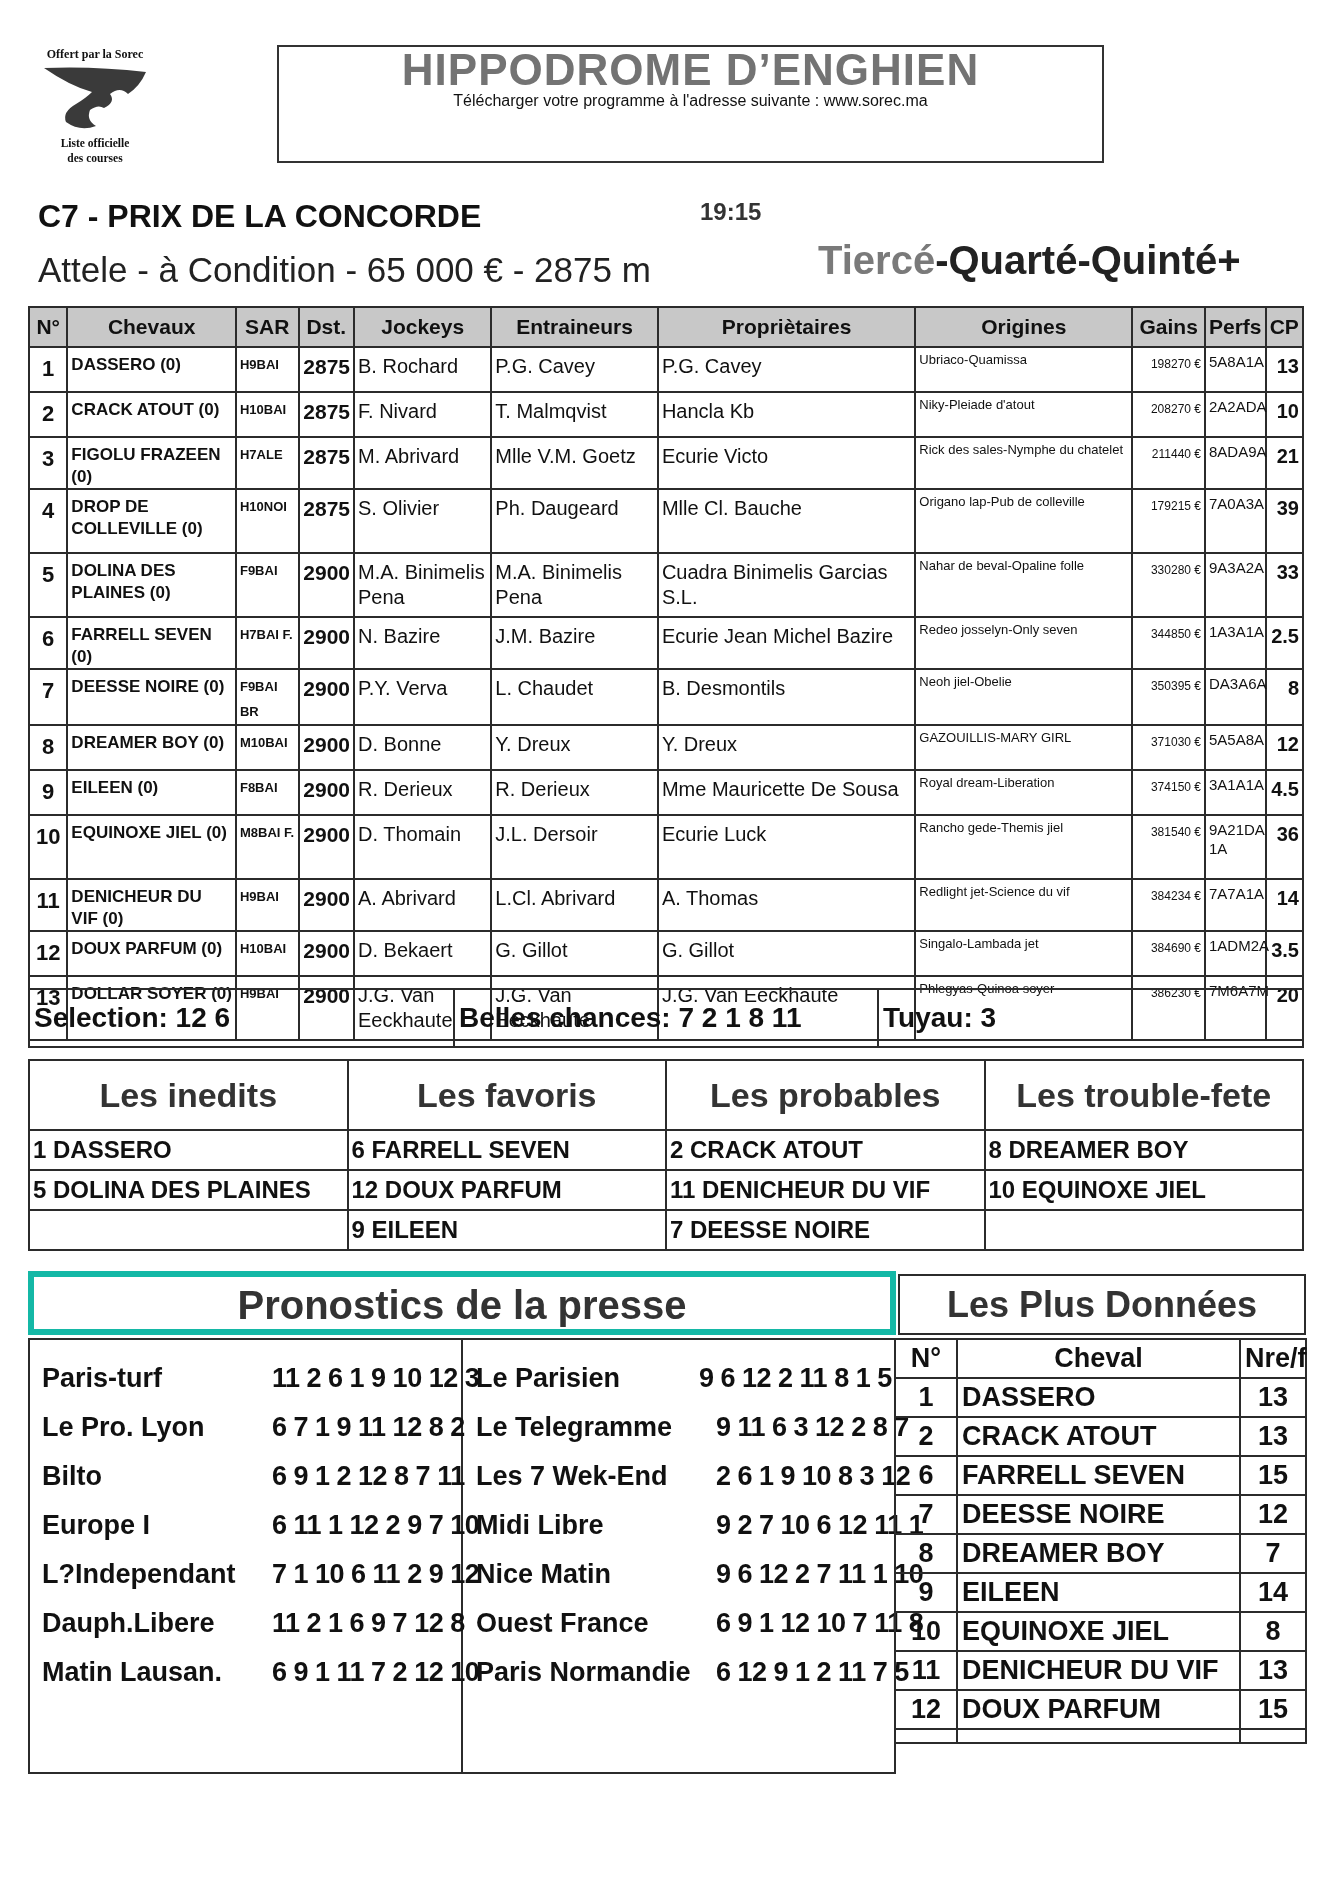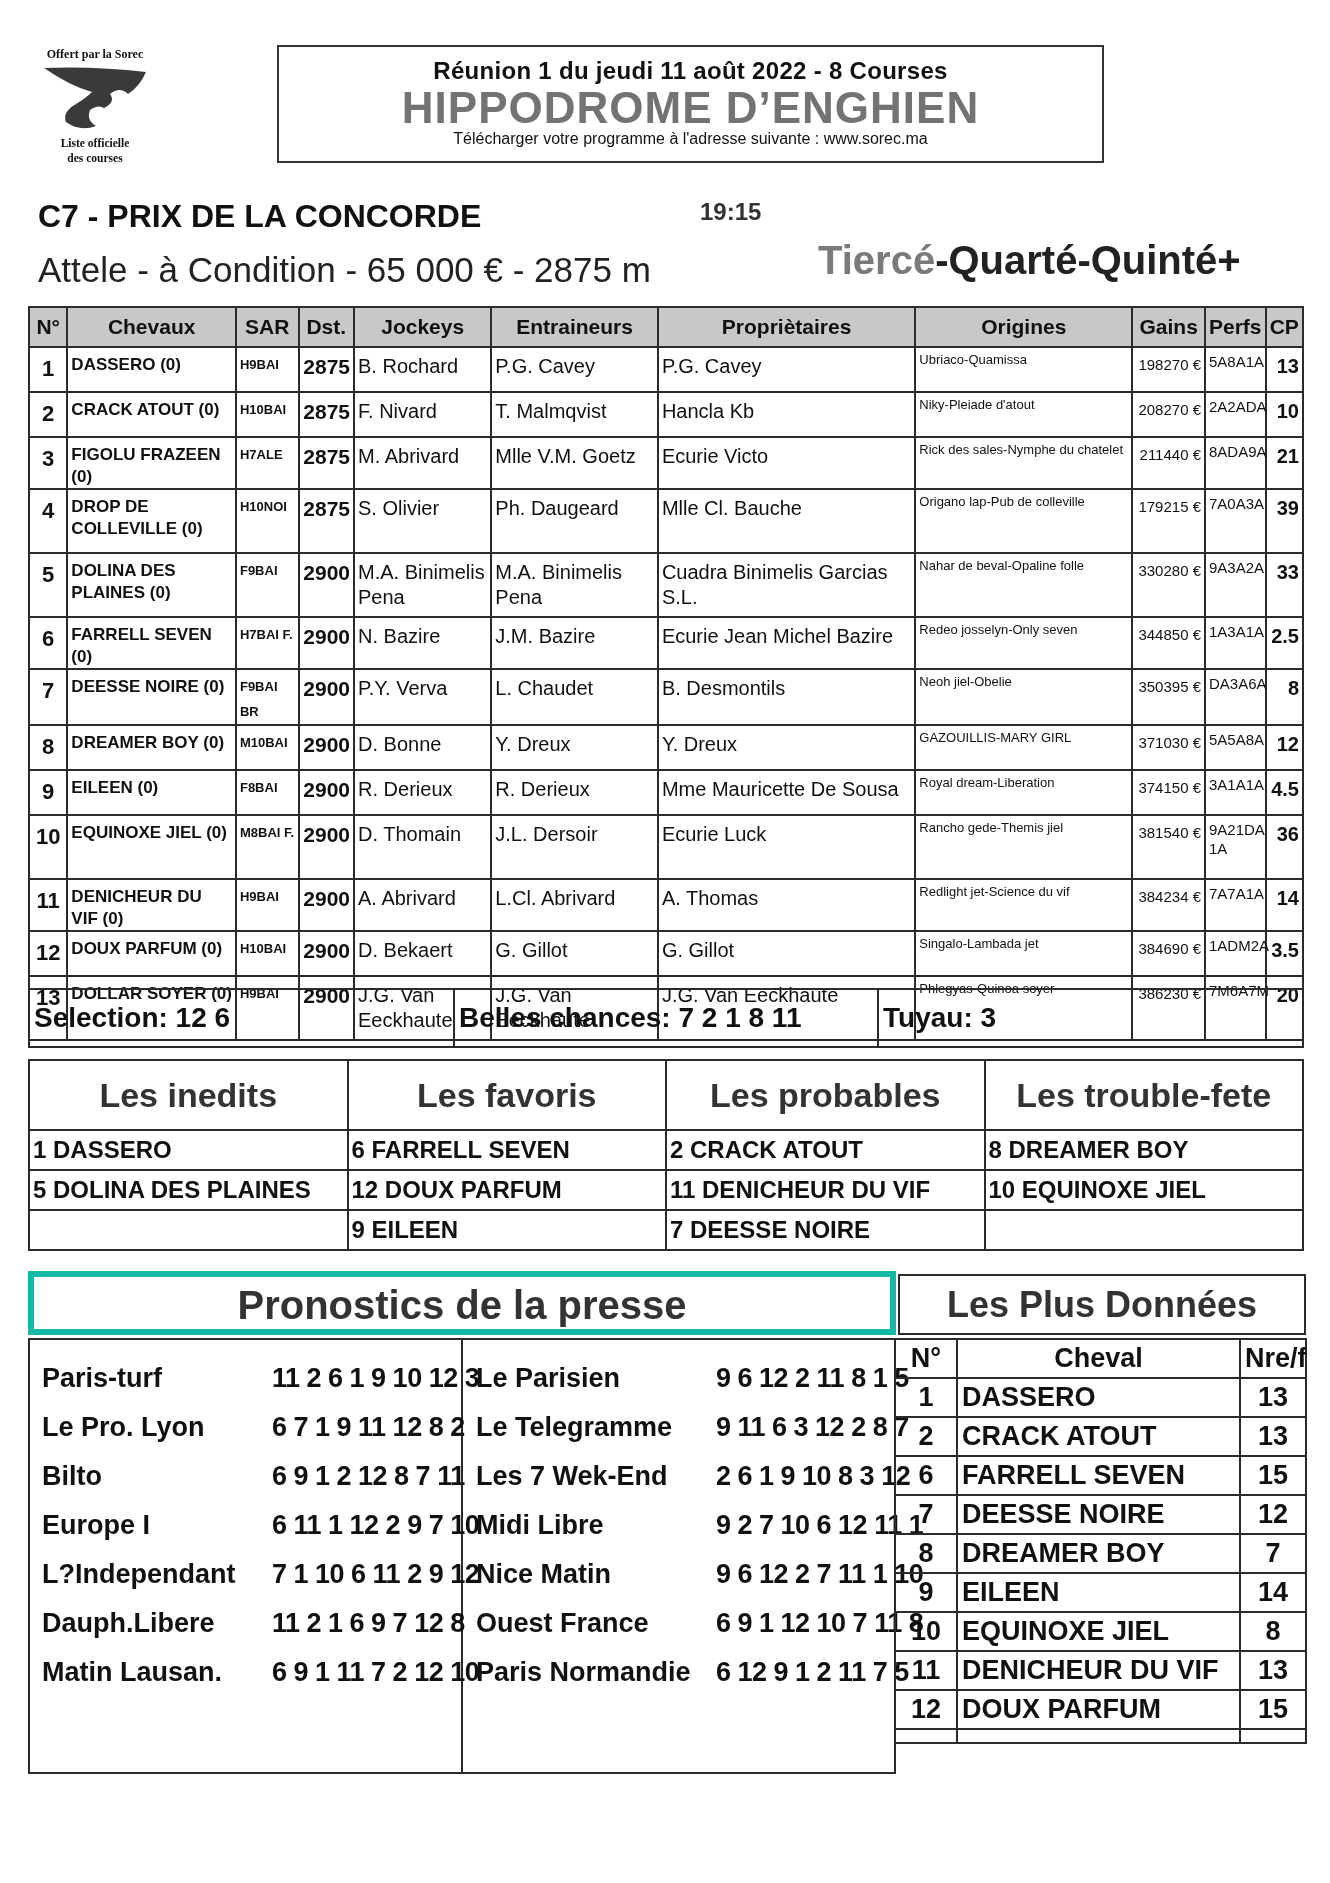--- a/index.html
+++ b/index.html
@@ -35,21 +35,21 @@
   
   #runners { left: 28px; top: 306px; border-collapse: collapse; width: 1276px; table-layout: fixed; }
   #runners th, #runners td { border: 2px solid #2b2b2b; padding: 0 3px; vertical-align: top; }
   #runners th { background: #c8c8c8; height: 38px; font-size: 21px; font-weight: bold; vertical-align: middle; text-align: center; }
   #runners td { font-size: 20px; line-height: 25px; padding-top: 6px; }
   #runners td.num { text-align: center; font-size: 22px; font-weight: bold; padding-top: 8px; }
   #runners td.horse { font-size: 17px; font-weight: bold; line-height: 22px; }
   #runners td.sar { font-size: 13px; font-weight: bold; padding-top: 4px; }
   #runners td.dst { text-align: right; font-size: 21px; font-weight: bold; }
   #runners td.small { font-size: 13px; line-height: 16px; padding-top: 4px; }
-  #runners td.gains { text-align: right; font-size: 15px; padding-top: 4px; }
+  #runners td.gains { text-align: right; font-size: 12px; padding-top: 4px; }
   #runners td.perfs { font-size: 15px; line-height: 19px; padding-top: 4px; }
   #runners td.cp { text-align: right; font-size: 20px; font-weight: bold; }
   #runners tr.r1 td { height: 35px; }
   #runners tr.r2 td { height: 54px; }
 
   
   #selection { left: 28px; top: 988px; width: 1276px; height: 60px; border: 2px solid #2b2b2b; box-sizing: border-box; display: flex; }
   #selection .cell { font-size: 28px; font-weight: bold; padding: 12px 4px; box-sizing: border-box; }
   #selection .cell + .cell { border-left: 2px solid #2b2b2b; }
 
@@ -81,21 +81,20 @@
 <div id="logo" class="abs">
   <div class="top">Offert par la Sorec</div>
   <svg width="110" height="72" viewBox="0 0 110 72">
     <path d="M4 4 Q55 2 106 8 Q100 22 88 30 Q80 22 70 30 Q76 38 64 44 Q58 40 50 46 Q46 56 56 62 Q40 68 26 58 Q22 48 36 40 Q46 34 52 28 Q30 22 4 4 Z" fill="#3a3a3a"></path>
   </svg>
   <div class="bot">Liste officielle</div>
   <div class="bot">des courses</div>
 </div>
 
 <div id="header-box" class="abs">
-  <div class="l1">Réunion 1 du jeudi 11 août 2022 - 8 Courses</div>
   <div class="l2">HIPPODROME D’ENGHIEN</div>
   <div class="l3">Télécharger votre programme à l'adresse suivante : www.sorec.ma</div>
 </div>
 
 <div id="race-title" class="abs">C7 -  PRIX DE LA CONCORDE</div>
 <div id="race-time" class="abs">19:15</div>
 <div id="race-desc" class="abs">Attele - à Condition - 65 000 € - 2875 m</div>
 <div id="bet-types" class="abs"><span class="grey">Tiercé</span><span class="dark">-Quarté-Quinté+</span></div>
 
 <table id="runners" class="abs">
@@ -364,21 +363,21 @@
       <div class="prono-row" style="left: 12px; top: 263px;">
         <span class="name">Dauph.Libere</span>
         <span class="nums" style="left: 230px;">11 2 1 6 9 7 12 8</span>
       </div>
       <div class="prono-row" style="left: 12px; top: 312px;">
         <span class="name">Matin Lausan.</span>
         <span class="nums" style="left: 230px;">6 9 1 11 7 2 12 10</span>
       </div>
       <div class="prono-row" style="left: 446px; top: 18px;">
         <span class="name">Le Parisien</span>
-        <span class="nums" style="left: 240px;">9 6 12 2 11 8 1 5</span>
+        <span class="nums" style="left: 223px;">9 6 12 2 11 8 1 5</span>
       </div>
       <div class="prono-row" style="left: 446px; top: 67px;">
         <span class="name">Le Telegramme</span>
         <span class="nums" style="left: 240px;">9 11 6 3 12 2 8 7</span>
       </div>
       <div class="prono-row" style="left: 446px; top: 116px;">
         <span class="name">Les 7 Wek-End</span>
         <span class="nums" style="left: 240px;">2 6 1 9 10 8 3 12</span>
       </div>
       <div class="prono-row" style="left: 446px; top: 165px;">

